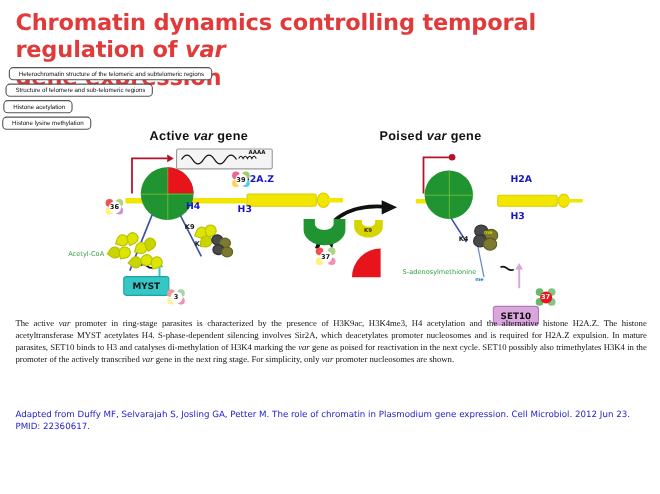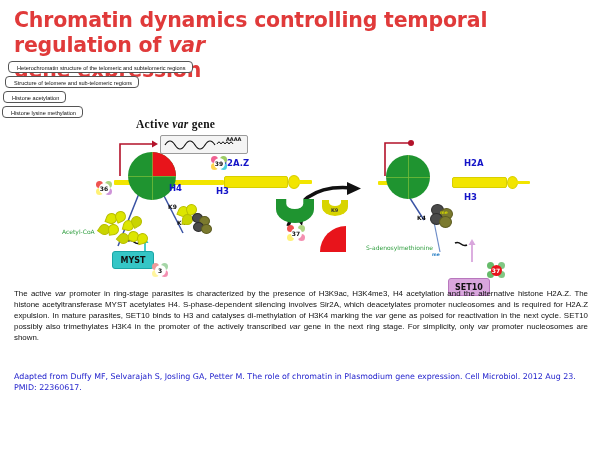--- a/index.html
+++ b/index.html
@@ -41,21 +41,21 @@
   }
   #bb0{left:8px;top:61px;}
   #bb1{left:5px;top:76px;}
   #bb2{left:3px;top:91px;}
   #bb3{left:2px;top:106px;}
 
   
   .panel-head{
     position:absolute;
     color:#111;
-    font-family:Liberation Serif, serif;
+    font-family:Liberation Sans, sans-serif;
     font-size:11.5px;
     font-weight:bold;
     letter-spacing:0.3px;
     white-space:nowrap;
   }
   #head-active{left:136px;top:118px;}
   #head-poised{left:345px;top:118px;}
   .panel-head .ital{font-style:italic;}
 
   
@@ -174,21 +174,21 @@
   
   .wedge{
     position:absolute;background:#e8141b;
     border-top-left-radius:100% 100%;
   }
 
   
   #body-text{
     position:absolute;left:14px;top:288px;width:574px;
     color:#111;
-    font-family:Liberation Sans, sans-serif;
+    font-family:Liberation Serif, serif;
     font-size:7.9px;
     line-height:11.1px;
     text-align:justify;
   }
   #body-text .ital{font-style:italic;}
 
   #citation{
     position:absolute;left:14px;top:371px;width:574px;
     color:#2222cc;
     font-family:"DejaVu Sans", sans-serif;
@@ -209,20 +209,23 @@
     <span>gene expression</span>
   </div>
 
   <div class="bulletbox" id="bb0">Heterochromatin structure of the telomeric and subtelomeric regions</div>
   <div class="bulletbox" id="bb1">Structure of telomere  and sub-telomeric regions</div>
   <div class="bulletbox" id="bb2">Histone acetylation</div>
   <div class="bulletbox" id="bb3">Histone lysine methylation</div>
 
   <div class="panel-head" id="head-active">
     <span>Active </span><span class="ital">var</span><span> gene</span>
+  </div>
+  <div class="panel-head" id="head-poised">
+    <span>Poised </span><span class="ital">var</span><span> gene</span>
   </div>
 
   <svg class="svglayer">
 
     <path d="M120,176 L120,144 L152,144" stroke="#b3122a" stroke-width="1.6" fill="none"></path>
     <polygon points="152,140.5 158,144 152,147.5" fill="#b3122a"></polygon>
 
     <line x1="142" y1="186" x2="118" y2="246" stroke="#3a53a4" stroke-width="1.5"></line>
     <line x1="160" y1="188" x2="183" y2="233" stroke="#3a53a4" stroke-width="1.5"></line>
 
@@ -381,15 +384,15 @@
     <span class="pet" style="right:0;top:1px;background:#81c784;"></span>
     <span class="pet" style="left:0;bottom:1px;background:#66bb6a;"></span>
     <span class="pet" style="right:0;bottom:1px;background:#81c784;"></span>
     <span class="core" style="background:#e8141b;color:#fff;">
       <span class="badge-num">37</span>
     </span>
   </div>
 
   <div id="body-text"><span>The active </span><span class="ital">var</span><span> promoter in ring-stage parasites is characterized by the presence of H3K9ac, H3K4me3, H4 acetylation and the alternative histone H2A.Z. The histone acetyltransferase MYST acetylates H4. S-phase-dependent silencing involves Sir2A, which deacetylates promoter nucleosomes and is required for H2A.Z expulsion. In mature parasites, SET10 binds to H3 and catalyses di-methylation of H3K4 marking the </span><span class="ital">var</span><span> gene as poised for reactivation in the next cycle. SET10 possibly also trimethylates  H3K4 in the promoter of the actively transcribed </span><span class="ital">var</span><span> gene in the next ring stage. For simplicity, only </span><span class="ital">var</span><span> promoter nucleosomes  are shown.</span></div>
 
-  <div id="citation">Adapted from Duffy MF, Selvarajah S, Josling GA, Petter M. The role of chromatin in Plasmodium gene expression. Cell Microbiol. 2012 Aug 23. PMID: 22360617.</div>
+  <div id="citation">Adapted from Duffy MF, Selvarajah S, Josling GA, Petter M. The role of chromatin in Plasmodium gene expression. Cell Microbiol. 2012 Jun 23. PMID: 22360617.</div>
 
 </div>
 
 </body></html>

